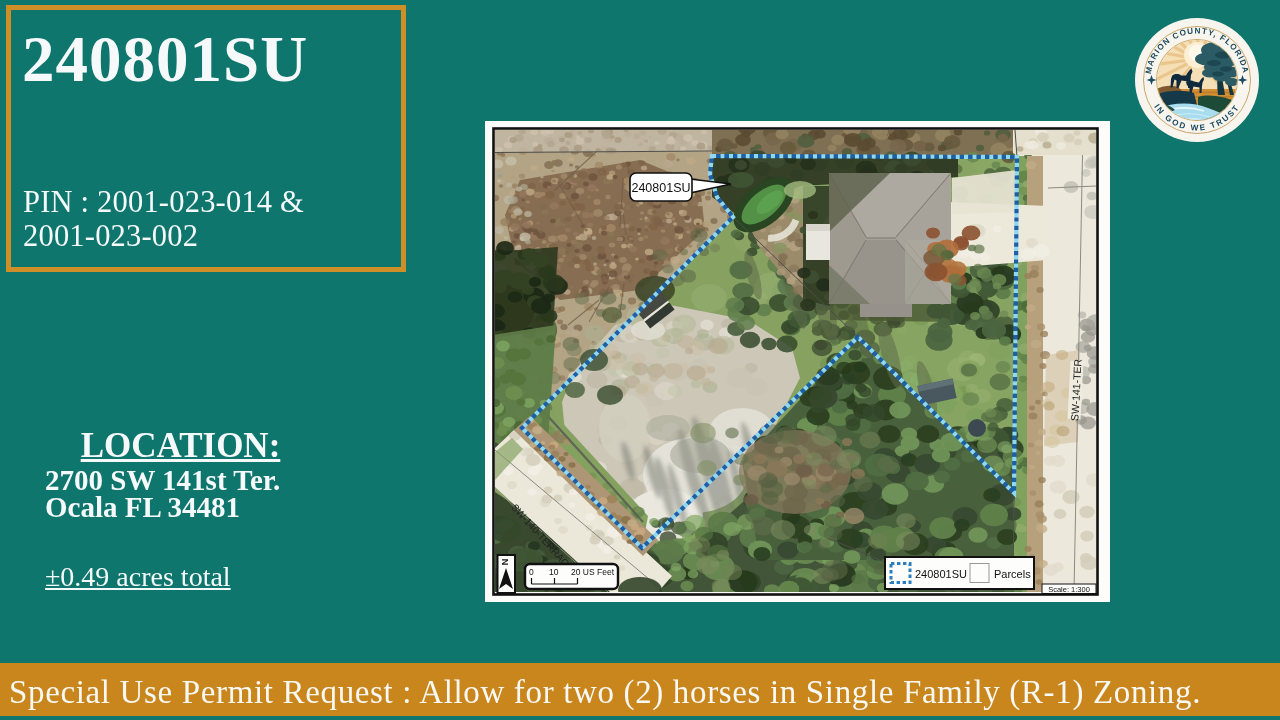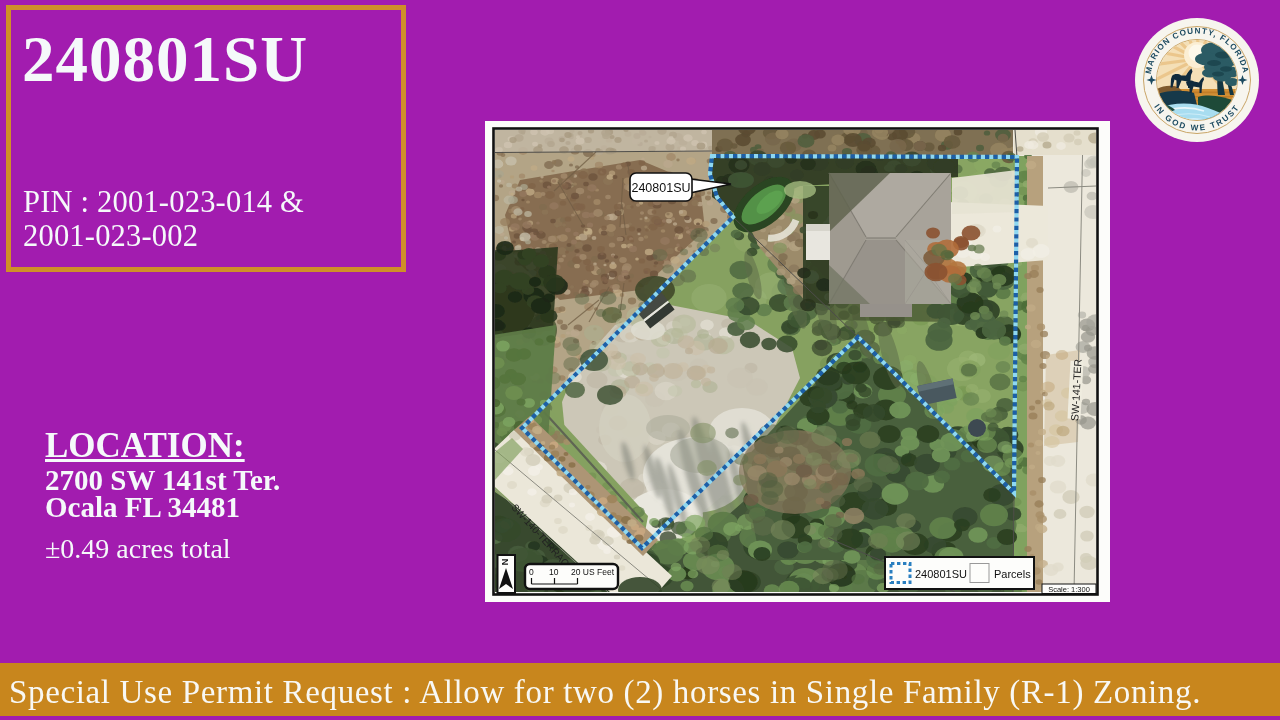--- a/index.html
+++ b/index.html
@@ -1,25 +1,25 @@
 <!DOCTYPE html>
 <html><head>
 <meta charset="utf-8">
 <style>
   html,body{margin:0;padding:0;}
   body{width:1280px;height:720px;overflow:hidden;background:#0b4659;font-family:"Liberation Serif",serif;}
-  .page{position:absolute;left:0;top:0;width:1280px;height:720px;background:#a21caf;}
+  .page{position:absolute;left:0;top:0;width:1280px;height:720px;background:#0f766e;}
   .titlebox{position:absolute;left:6px;top:5px;width:390px;height:257px;border:5px solid #cf8f28;color:#f5f9fa;}
   .h1{position:absolute;left:11px;top:12px;font-size:65px;font-weight:bold;letter-spacing:1px;}
   .owner{position:absolute;left:12px;top:92px;font-size:33px;line-height:34px;letter-spacing:0.9px;}
   .pin{position:absolute;left:12px;top:175px;font-size:30.5px;line-height:34px;letter-spacing:0.2px;}
   .loc{position:absolute;left:45px;top:426px;color:#f5f9fa;}
-  .loc .t{font-size:35px;font-weight:bold;text-decoration:underline;margin-bottom:1px;}
+  .loc .t{font-size:35px;font-weight:bold;text-decoration:underline;margin-bottom:1px;text-align:right;}
   .loc .a{font-size:29px;font-weight:bold;line-height:27px;}
-  .loc .acr{font-size:28px;margin-top:12px;}
+  .loc .acr{font-size:28px;margin-top:40px;text-decoration:underline;}
   .bar{position:absolute;left:0;top:663px;width:1280px;height:48px;background:#c8861d;color:#f8f8f4;font-size:33px;line-height:49px;white-space:nowrap;padding-left:9px;padding-top:5px;letter-spacing:0.65px;}
 </style>
 </head>
 <body>
 <div class="page">
 
   <div class="titlebox">
 
     <div class="h1">240801SU</div>
 

